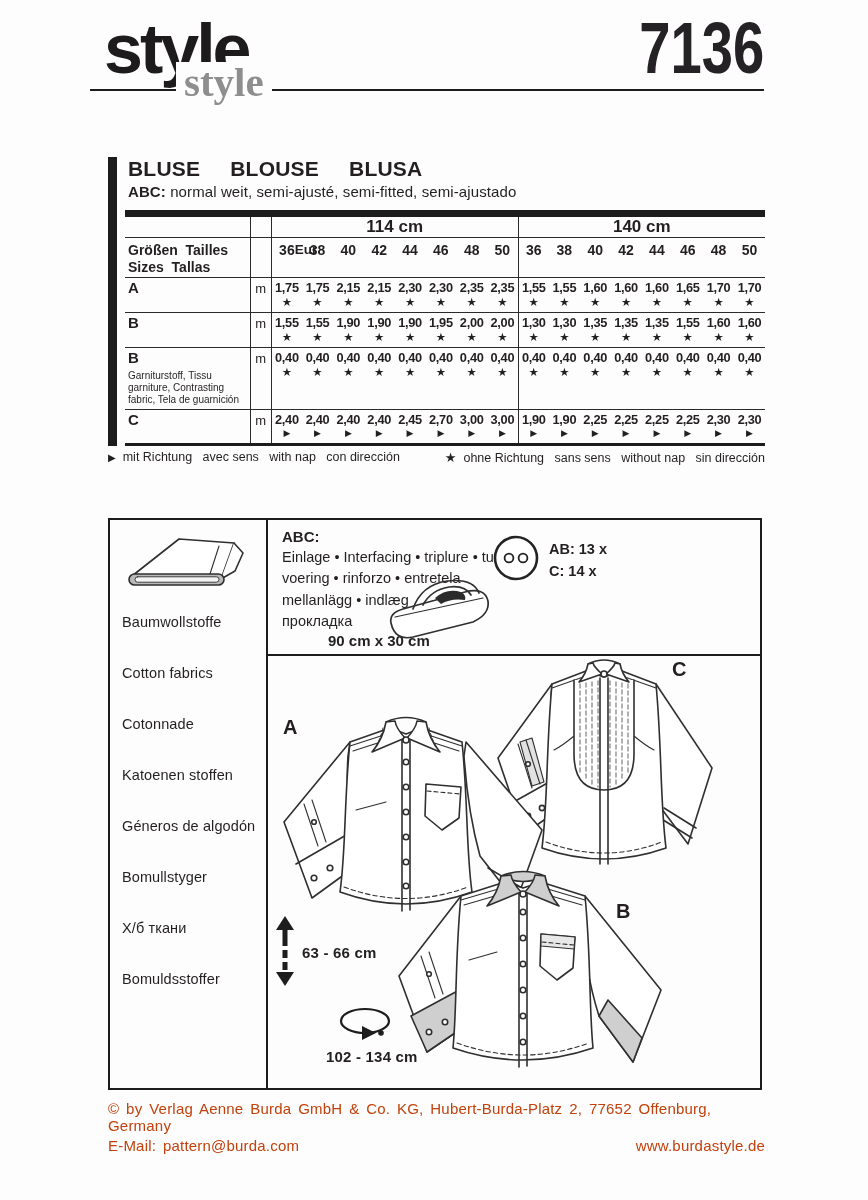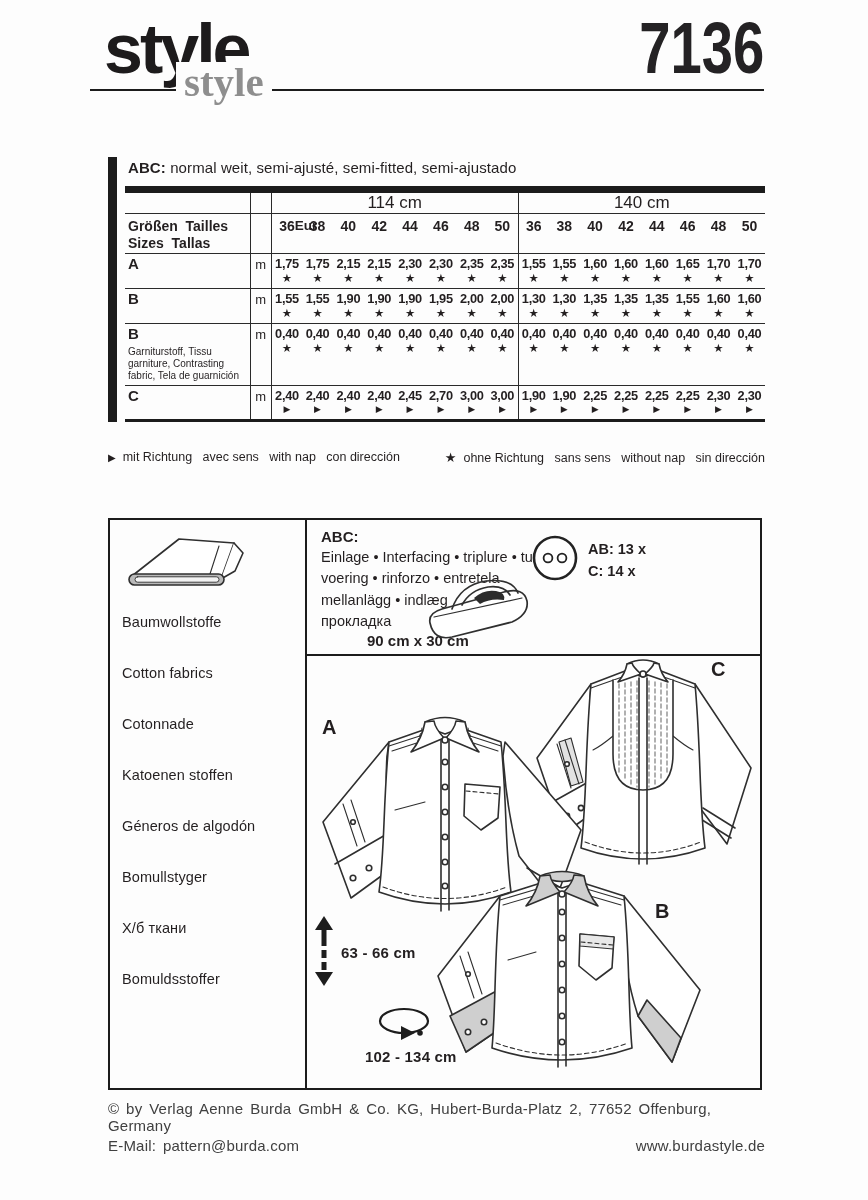--- a/index.html
+++ b/index.html
@@ -35,21 +35,21 @@
   .subtitle-line { padding-left:3px; margin-top:2px; font-size:15px; letter-spacing:.1px; }
   .subtitle-line b { font-weight:700; }
   table.req { border-collapse:collapse; table-layout:fixed; width:640px; margin-top:10px; border-top:7px solid #1c1c1c; border-bottom:3px solid #1c1c1c; }
   table.req th, table.req td { padding:0; vertical-align:top; font-weight:400; }
   .c-lab { width:125px; }
   .c-eur { width:21px; }
   col.c-sz { width:30.8px; }
   .r-borders-label { border-right:1.6px solid #2a2a2a; }
   .r-borders-eur { border-right:1.6px solid #2a2a2a; }
   .gfirst { border-left:1.6px solid #2a2a2a; }
-  tr.width-row th { height:21px; border-bottom:1.6px solid #2a2a2a; font-size:17px; font-weight:400; text-align:center; vertical-align:middle; }
+  tr.width-row th { height:21px; border-bottom:1.6px solid #2a2a2a; font-size:17px; font-weight:700; text-align:center; vertical-align:middle; }
   tr.size-row th { height:40px; border-bottom:1.6px solid #2a2a2a; font-size:14px; font-weight:700; text-align:center; padding-top:4px; }
   tr.size-row th.size-label-cell { text-align:left; padding-left:3px; line-height:1.2; white-space:pre-wrap; }
   tr.size-row th.eur-cell { font-size:13.5px;padding-left:44px; }
   tbody tr { }
   tbody tr:not(:last-child) th, tbody tr:not(:last-child) td { border-bottom:1.6px solid #2a2a2a; }
   tbody th.row-label { text-align:left; padding:2px 2px 3px 3px; }
   tbody th.row-label .rl { font-size:15px; font-weight:700; line-height:1.1; }
   tbody th.row-label .sublabel { font-size:10px; font-weight:400; line-height:1.22; margin-top:3px; white-space:pre-line; }
   tbody td.unit { text-align:center; font-size:13px; padding-top:3px; }
   tbody td.vcell { text-align:center; padding-top:3px; }
@@ -59,54 +59,55 @@
   tbody tr.row-h1 td, tbody tr.row-h1 th { height:35px; }
   tbody tr.row-h2 td, tbody tr.row-h2 th { height:53px; }
   
   .legend { position:absolute; left:108px; top:450px; width:657px; display:flex; justify-content:space-between; font-size:12.5px; }
   .legend .item { white-space:pre-wrap; display:flex; align-items:baseline; gap:7px; }
   .legend .lg-icon { font-family:"DejaVu Sans",sans-serif; }
   .legend .lg-icon.tri { font-size:10px; }
   .legend .lg-icon.star { font-size:13px; }
   
   .mat-box { position:absolute; left:108px; top:518px; width:654px; height:572px; border:2px solid #1c1c1c; display:flex; background:#fdfdfd; }
-  .fabric-col { width:197px; border-right:2px solid #1c1c1c; padding:8px 4px 0 12px; }
+  .fabric-col { width:158px; border-right:2px solid #1c1c1c; padding:8px 4px 0 12px; }
   .fabric-col svg { display:block; margin:2px 0 2px 0; }
   .fabric-list { list-style:none; }
   .fabric-list li { height:51px; display:flex; align-items:center; font-size:14.5px; letter-spacing:.1px; }
   .main-col { flex:1; display:flex; flex-direction:column; }
   .ifc-row { height:136px; border-bottom:2px solid #1c1c1c; position:relative; }
   .abc-label { position:absolute; left:14px; top:8px; font-size:15px; font-weight:700; }
   .ifc-text { position:absolute; left:14px; top:27px; font-size:14.5px; line-height:1.48; white-space:pre-line; }
   .ifc-size { position:absolute; left:14px; top:112px; font-size:15px; font-weight:700;margin-left:46px; }
   .iron { position:absolute; left:118px; top:50px; }
   .button-icon { position:absolute; left:224px; top:14px; }
   .button-counts { position:absolute; left:281px; top:18px; font-size:14.5px; font-weight:700; line-height:1.55; }
   .drawings { flex:1; position:relative; }
   .view-label { position:absolute; font-size:20px; font-weight:700; }
   .shirt { position:absolute; }
   .measure-text { position:absolute; font-size:15px; font-weight:700; letter-spacing:.2px; }
   .annot { position:absolute; }
   
-  .footer { position:absolute; left:108px; top:1100px; width:657px; font-size:15px; color:#404040; letter-spacing:.2px; word-spacing:2.5px; }
+  .footer { position:absolute; left:108px; top:1100px; width:657px; font-size:15px; color:#c2410c; letter-spacing:.2px; word-spacing:2.5px; }
   .footer .line2 { display:flex; justify-content:space-between; margin-top:3px; }
 </style>
 </head>
 <body>
 
 <div class="page">
 
   <div class="header">
     <div class="header-rule"></div>
     <div class="brand">style</div>
     <div class="brand-sub">style</div>
     <div class="pattern-number">7136</div>
   </div>
 
   <div class="barred">
+    <div class="title-line">BLUSE  BLOUSE  BLUSA</div>
     <div class="subtitle-line"><b>ABC:</b><span> normal weit, semi-ajusté, semi-fitted, semi-ajustado</span></div>
 
     <table class="req">
       <colgroup>
         <col class="c-lab">
           <col class="c-eur">
         <col class="c-sz">
           <col class="c-sz">
           <col class="c-sz">
           <col class="c-sz">

